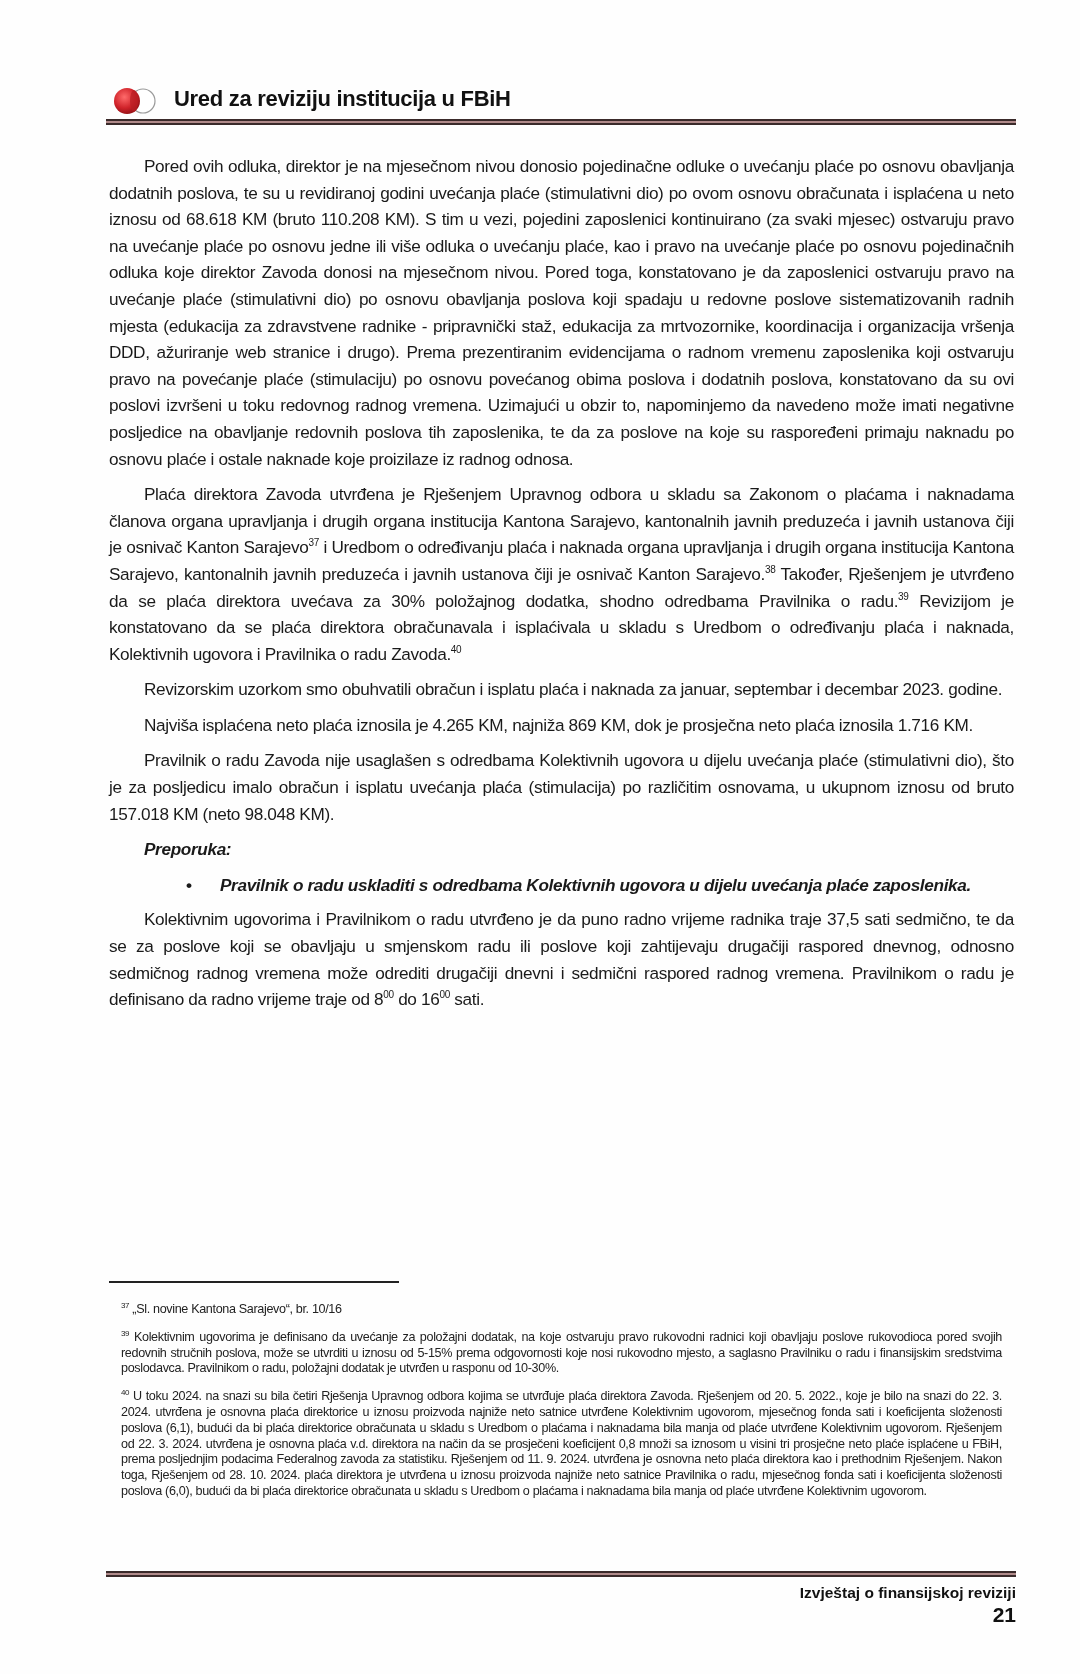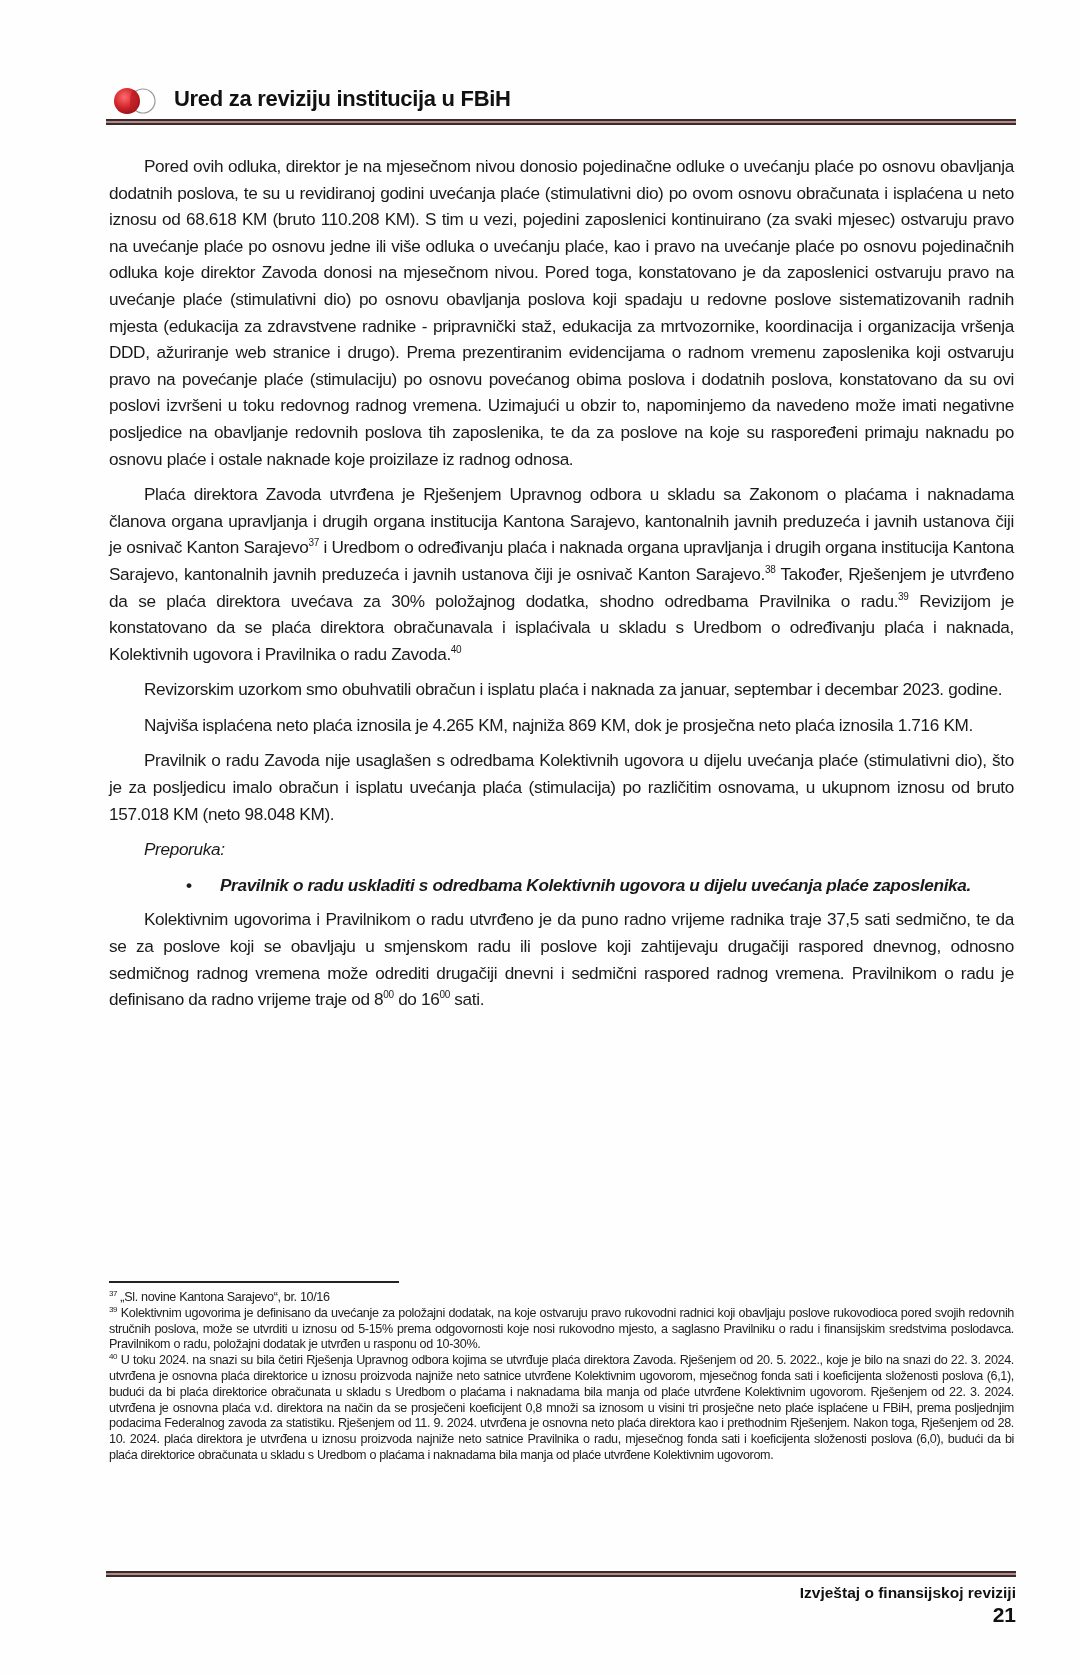--- a/index.html
+++ b/index.html
@@ -22,32 +22,32 @@
   .rule.bottom { top: 1555px; }
 
   .body-text {
     position: absolute; left: 109px; top: 137px; width: 905px;
     font-family: "Liberation Sans", sans-serif; font-size: 17.2px; line-height: 26.6px;
     text-align: justify; letter-spacing: -0.35px; word-spacing: 0px;
   }
   .body-text p { margin: 0 0 9px 0; text-indent: 35px; }
   .body-text b { font-weight: normal; }
   .body-text sup { font-size: 10px; line-height: 0; vertical-align: super; }
-  .rec-label { text-indent: 35px; font-weight: normal; font-style: italic; margin: 0 0 4px 0; }
+  .rec-label { text-indent: 35px; font-weight: bold; font-style: italic; margin: 0 0 4px 0; }
   .rec-list { margin: 0 0 8px 0; padding: 0; list-style: none; }
   .rec-list li { position: relative; padding-left: 111px; font-weight: bold; font-style: italic; text-indent: 0; }
   .rec-list li .bullet { position: absolute; left: 77px; top: 0; font-style: normal; }
 
   .fn-rule { position: absolute; left: 109px; top: 1265px; width: 290px; height: 2px; background: #222; }
   .footnotes {
     position: absolute; left: 109px; top: 1274px; width: 905px;
     font-family: "Liberation Sans", sans-serif; font-size: 12.6px; line-height: 15.8px;
     letter-spacing: -0.35px; text-align: justify; color: #222;
   }
-  .footnotes div { margin: 0; }
+  .footnotes div { margin: 12px; }
   .footnotes sup { font-size: 8px; vertical-align: super; line-height: 0; }
 
   .footer {
     position: absolute; left: 106px; top: 1566px; width: 910px;
     font-family: "Liberation Sans", sans-serif; font-weight: bold; font-size: 15.5px; line-height: 22px;
     text-align: right; color: #111;
   }
   .page-num { position: absolute; right: 0; top: 22px; font-size: 21px; }
 </style>
 </head>

